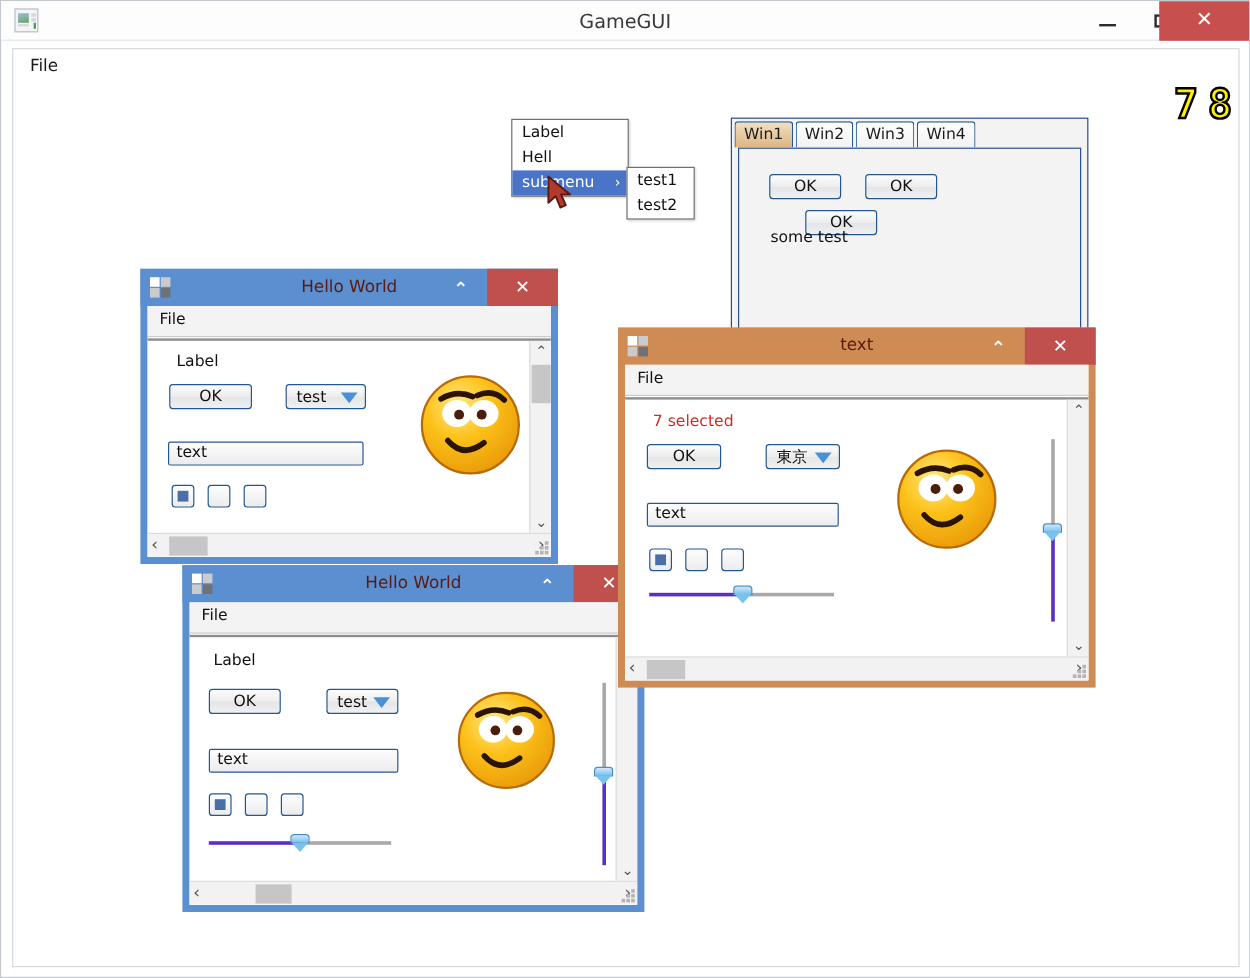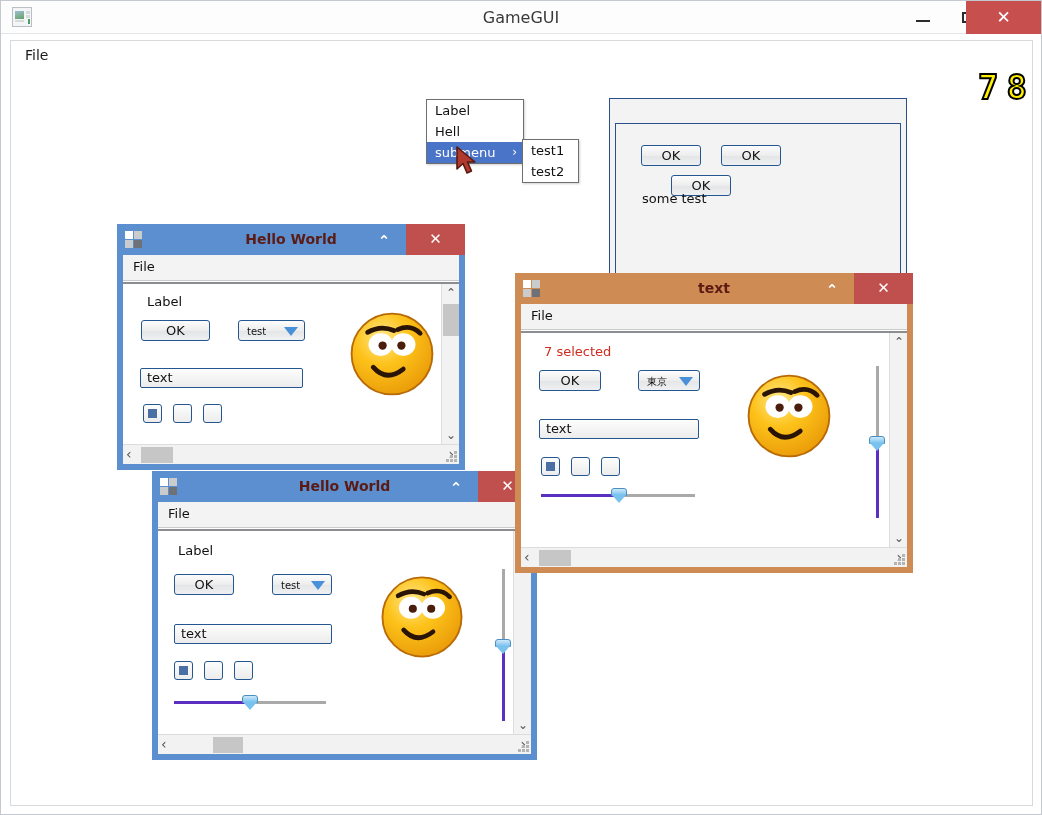--- a/index.html
+++ b/index.html
@@ -76,21 +76,21 @@
   
   .btn{font-size:13px;color:#111;text-align:center;
     background:linear-gradient(180deg,#fcfcfc 0%,#ededee 50%,#e3e4e5 51%,#eff0f1 100%);
     border:1px solid #24578f;border-radius:3px;box-sizing:border-box;}
 
   
   .win{position:absolute;box-sizing:border-box;}
   .win-tbar{position:absolute;left:0;top:0;width:100%;height:31px;background:#5b8fcf;}
   .win.tan > .win-tbar{background:#cf8b54;}
   .win-title{position:absolute;left:0;top:0;width:100%;height:31px;line-height:31px;
-    text-align:center;font-size:14px;color:#5b1a12;white-space:nowrap;font-weight:bold;}
+    text-align:center;font-size:14px;color:#5b1a12;white-space:nowrap;}
   .win-icon{position:absolute;left:8px;top:7px;width:17px;height:17px;}
   .win-icon i{position:absolute;width:8px;height:8px;display:block;}
   .win-icon i.a{left:0;top:0;background:#ffffff;}
   .win-icon i.b{left:9px;top:0;background:#c9cbcd;}
   .win-icon i.c{left:0;top:9px;background:#c9cbcd;}
   .win-icon i.d{left:9px;top:9px;background:#6e7175;}
   .win-up{position:absolute;top:0;height:31px;width:44px;color:#fff;font-size:15px;
     line-height:34px;text-align:center;font-weight:bold;}
   .win-x{position:absolute;top:0;height:31px;width:59px;background:#c0504d;color:#fff;
     font-size:15px;line-height:31px;text-align:center;}
@@ -104,21 +104,21 @@
     border-top:2px solid #8b8d90;box-sizing:border-box;overflow:hidden;}
 
   .lbl{position:absolute;font-size:13px;color:#111;}
   .lbl.red{color:#d02b1e;}
   .tfield{position:absolute;height:20px;line-height:18px;font-size:13px;color:#111;padding:0 6px;
     background:linear-gradient(180deg,#fdfdfd 0%,#ececed 100%);
     border:1px solid #24578f;border-radius:2px;box-sizing:border-box;}
   .combo{position:absolute;height:21px;
     background:linear-gradient(180deg,#fdfdfd 0%,#ededee 50%,#e4e5e6 51%,#f0f1f2 100%);
     border:1px solid #24578f;border-radius:3px;box-sizing:border-box;}
-  .combo .ctext{position:absolute;left:8px;top:1px;font-size:10px;color:#111;line-height:19px;}
+  .combo .ctext{position:absolute;left:8px;top:1px;font-size:13px;color:#111;line-height:19px;}
   .combo .carrow{position:absolute;right:6px;top:6px;width:0;height:0;
     border-left:7px solid transparent;border-right:7px solid transparent;border-top:9px solid #4a90d9;}
   .chk{position:absolute;width:19px;height:19px;border:1px solid #24578f;border-radius:3px;
     background:linear-gradient(180deg,#fdfdfd 0%,#ececed 100%);box-sizing:border-box;}
   .chk.on::after{content:"";position:absolute;left:4px;top:4px;width:9px;height:9px;background:#4a6fa5;}
 
   .slider-h{position:absolute;height:14px;}
   .slider-h .trk-on{position:absolute;left:0;top:6px;height:3px;background:#5b2fc0;}
   .slider-h .trk-off{position:absolute;top:6px;right:0;height:3px;background:#a9a9a9;}
   .slider-v{position:absolute;width:14px;}
@@ -343,20 +343,26 @@
 
     <div class="app-client">
       <div class="app-menu">File</div>
 
       <div class="hud">
         <span>7</span>
         <span>8</span>
       </div>
 
       <div class="tabpanel">
+        <div class="tabstrip">
+          <div class="tab active">Win1</div>
+          <div class="tab">Win2</div>
+          <div class="tab">Win3</div>
+          <div class="tab">Win4</div>
+        </div>
         <div class="tabbody">
           <div class="btn" style="position:absolute;left:25px;top:21px;width:60px;height:21px;line-height:19px;">OK</div>
           <div class="btn" style="position:absolute;left:105px;top:21px;width:60px;height:21px;line-height:19px;">OK</div>
           <div class="btn" style="position:absolute;left:55px;top:51px;width:60px;height:21px;line-height:19px;">OK</div>
           <div class="tb-some-text">some test</div>
         </div>
       </div>
     </div>
   </div>
 

